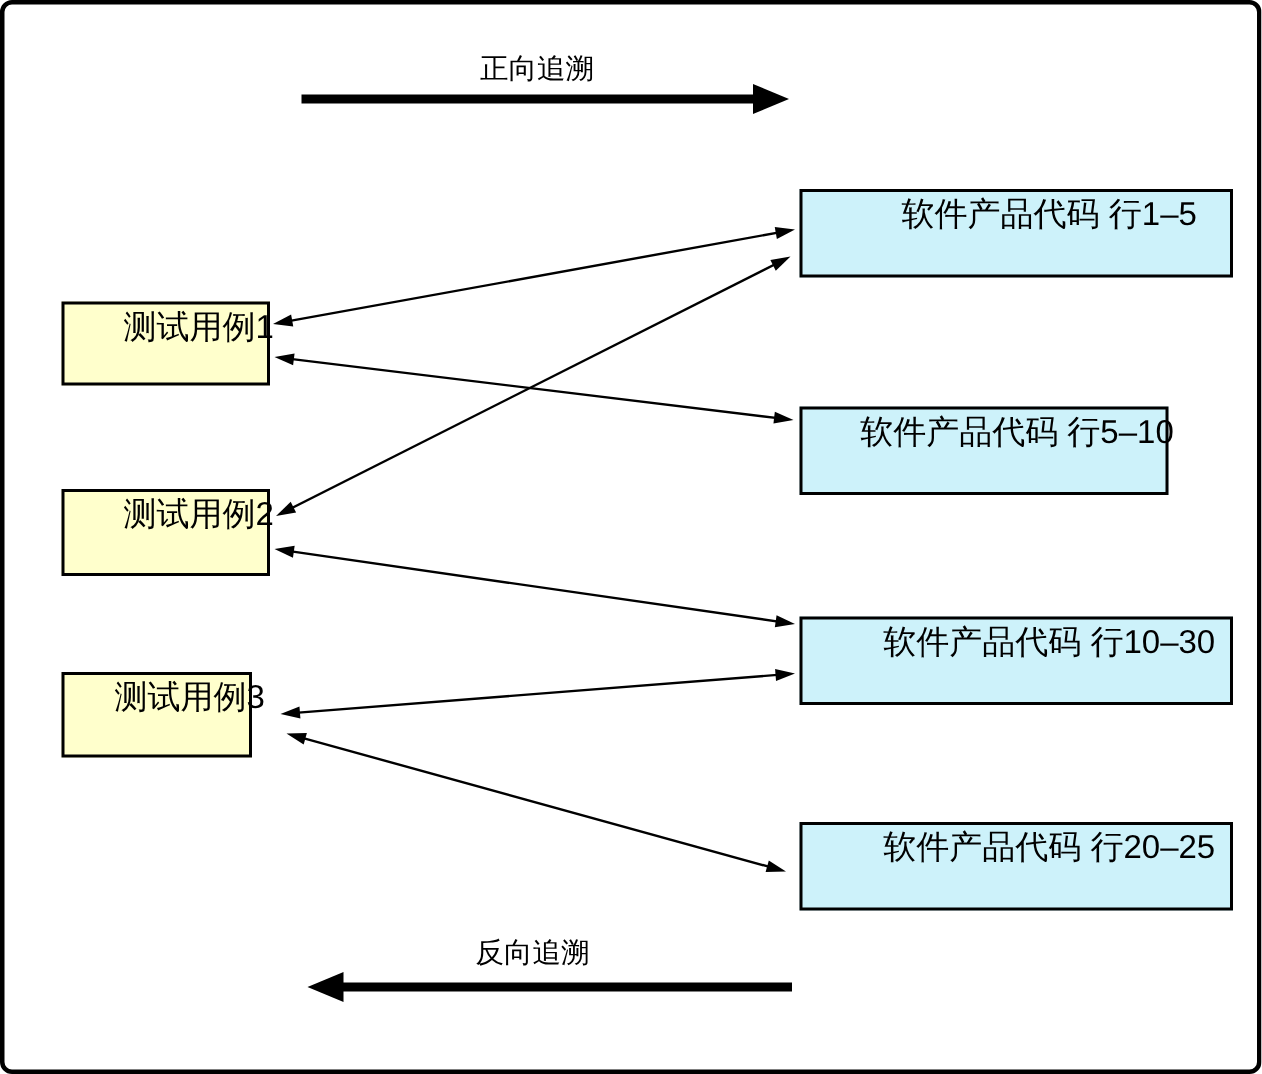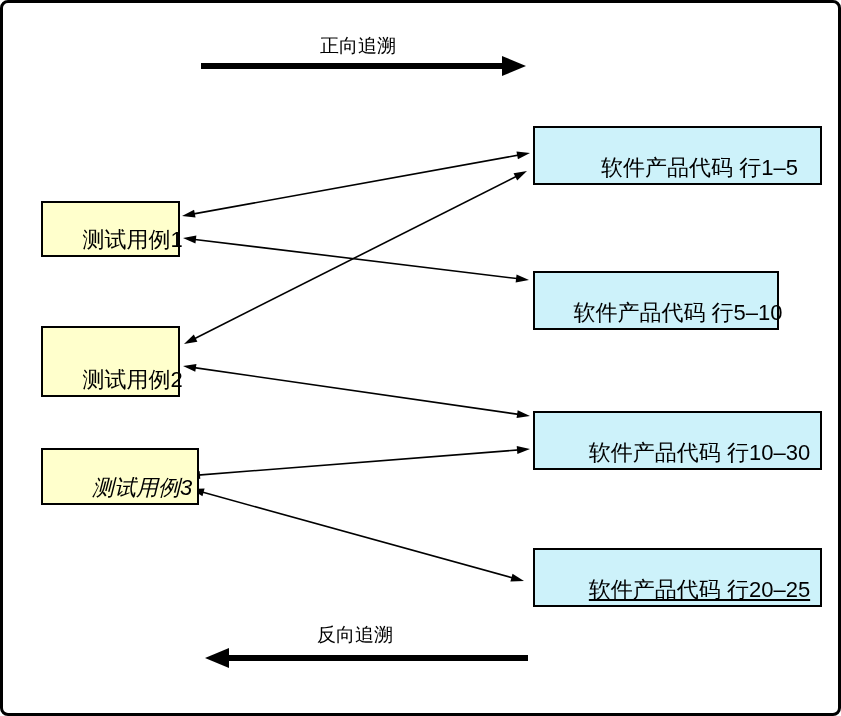--- a/index.html
+++ b/index.html
@@ -18,21 +18,21 @@
     position: absolute;
     left: 0; top: 0;
     width: 841px; height: 716px;
     pointer-events: none;
   }
   .node {
     position: absolute;
     box-sizing: border-box;
     border: 2px solid #000;
     display: flex;
-    align-items: flex-end;
+    align-items: flex-start;
     justify-content: center;
     font-size: 22px;
     color: #000;
     white-space: nowrap;
     padding-left: 44px;
   }
   .tc-box   { background: var(--tc-fill, #FFFFCC); }
   .code-box { background: var(--code-fill, #CDF2FA); }
   .flow-label {
     position: absolute;
@@ -89,33 +89,33 @@
       </g>
     </svg>
 
   <div class="flow-label" style="left:275px; top:30px;">正向追溯</div>
 
   <div class="flow-label" style="left:272px; top:619px;">反向追溯</div>
 
   <div class="node tc-box" style="left:38px; top:198px; width:139px; height:56px;">
     <span>测试用例1</span>
   </div>
-  <div class="node tc-box" style="left:38px; top:323px; width:139px; height:71px;">
+  <div class="node tc-box" style="left:38px; top:323px; width:139px; height:58px;">
     <span>测试用例2</span>
   </div>
-  <div class="node tc-box" style="left:38px; top:445px; width:158px; height:57px;font-style:italic;">
+  <div class="node tc-box" style="left:38px; top:445px; width:127px; height:57px;">
     <span>测试用例3</span>
   </div>
 
   <div class="node code-box" style="left:530px; top:123px; width:289px; height:59px;">
     <span>软件产品代码 行1–5</span>
   </div>
   <div class="node code-box" style="left:530px; top:268px; width:246px; height:59px;">
     <span>软件产品代码 行5–10</span>
   </div>
   <div class="node code-box" style="left:530px; top:408px; width:289px; height:59px;">
     <span>软件产品代码 行10–30</span>
   </div>
-  <div class="node code-box" style="left:530px; top:545px; width:289px; height:59px;text-decoration:underline;">
+  <div class="node code-box" style="left:530px; top:545px; width:289px; height:59px;">
     <span>软件产品代码 行20–25</span>
   </div>
 
 </div>
 
 </body></html>

